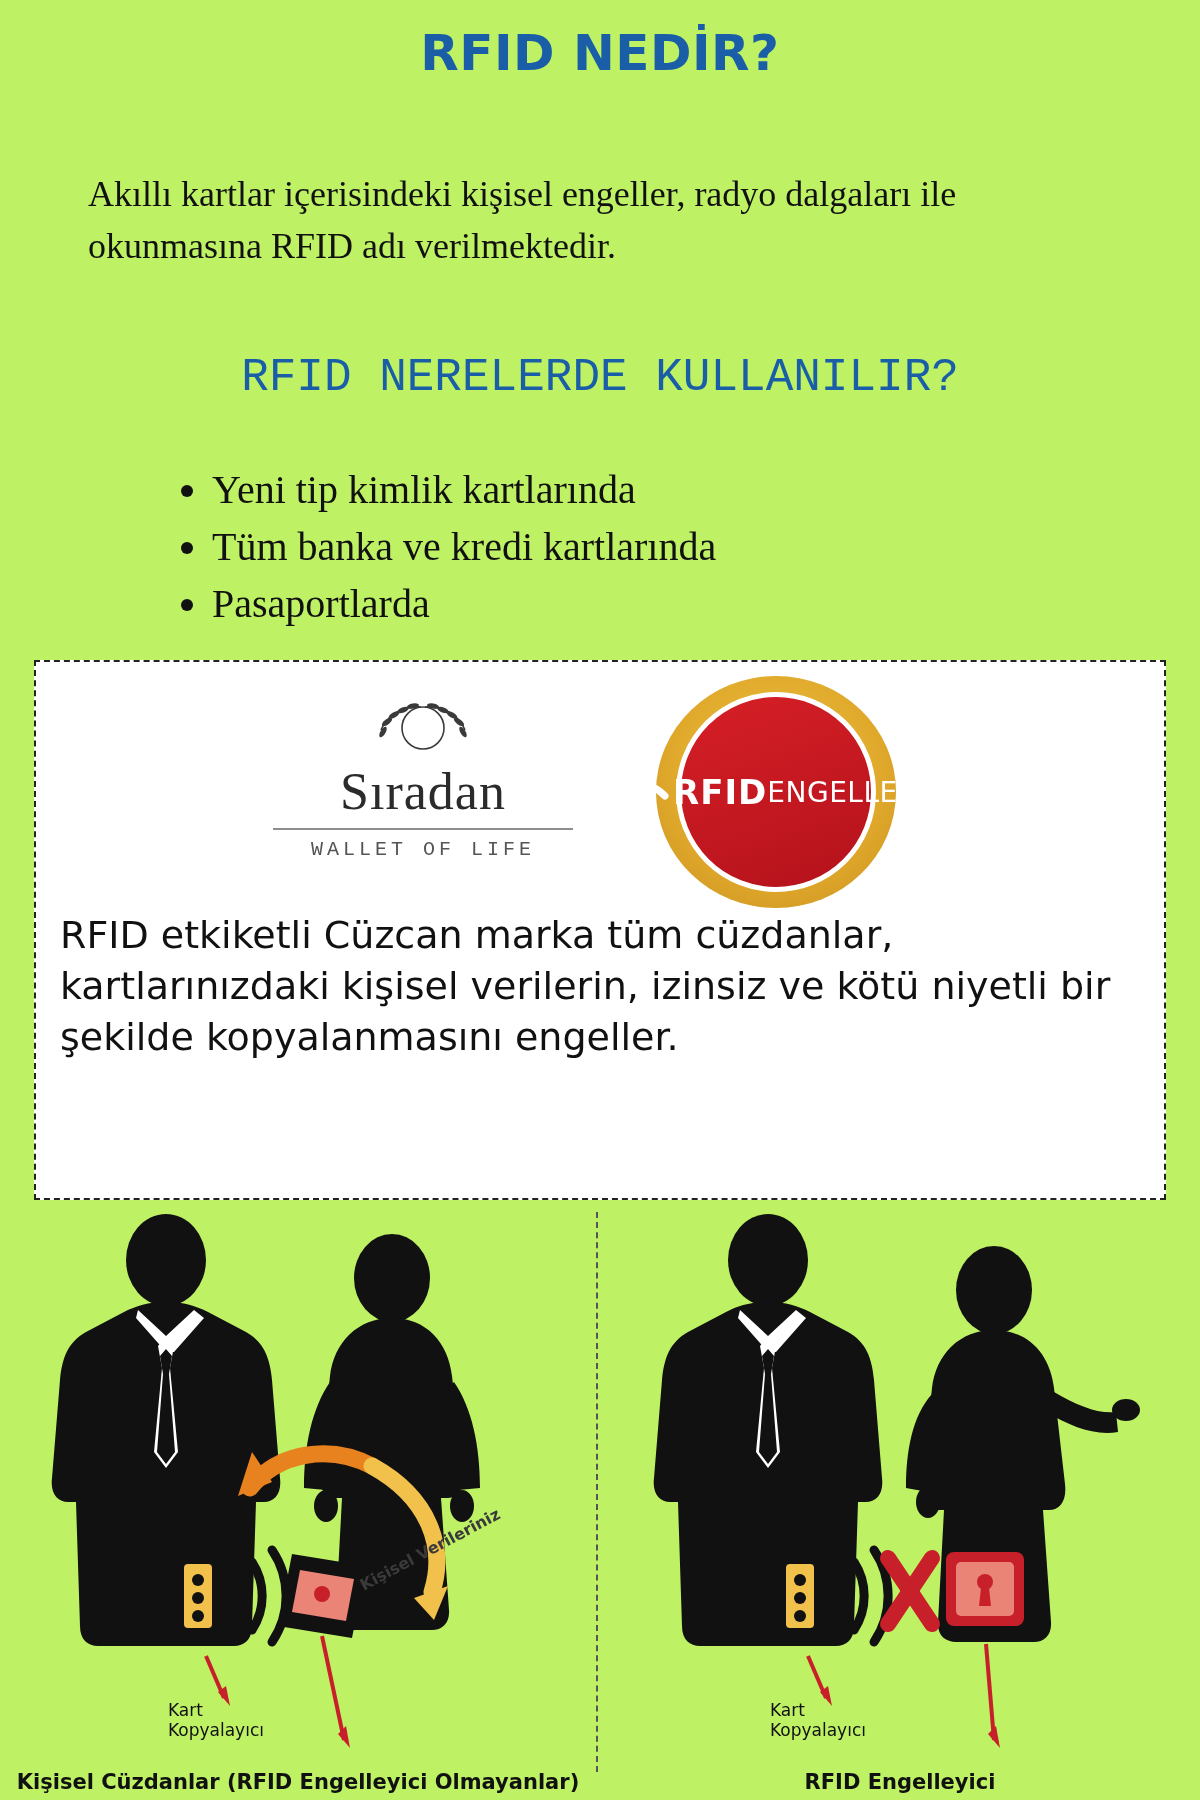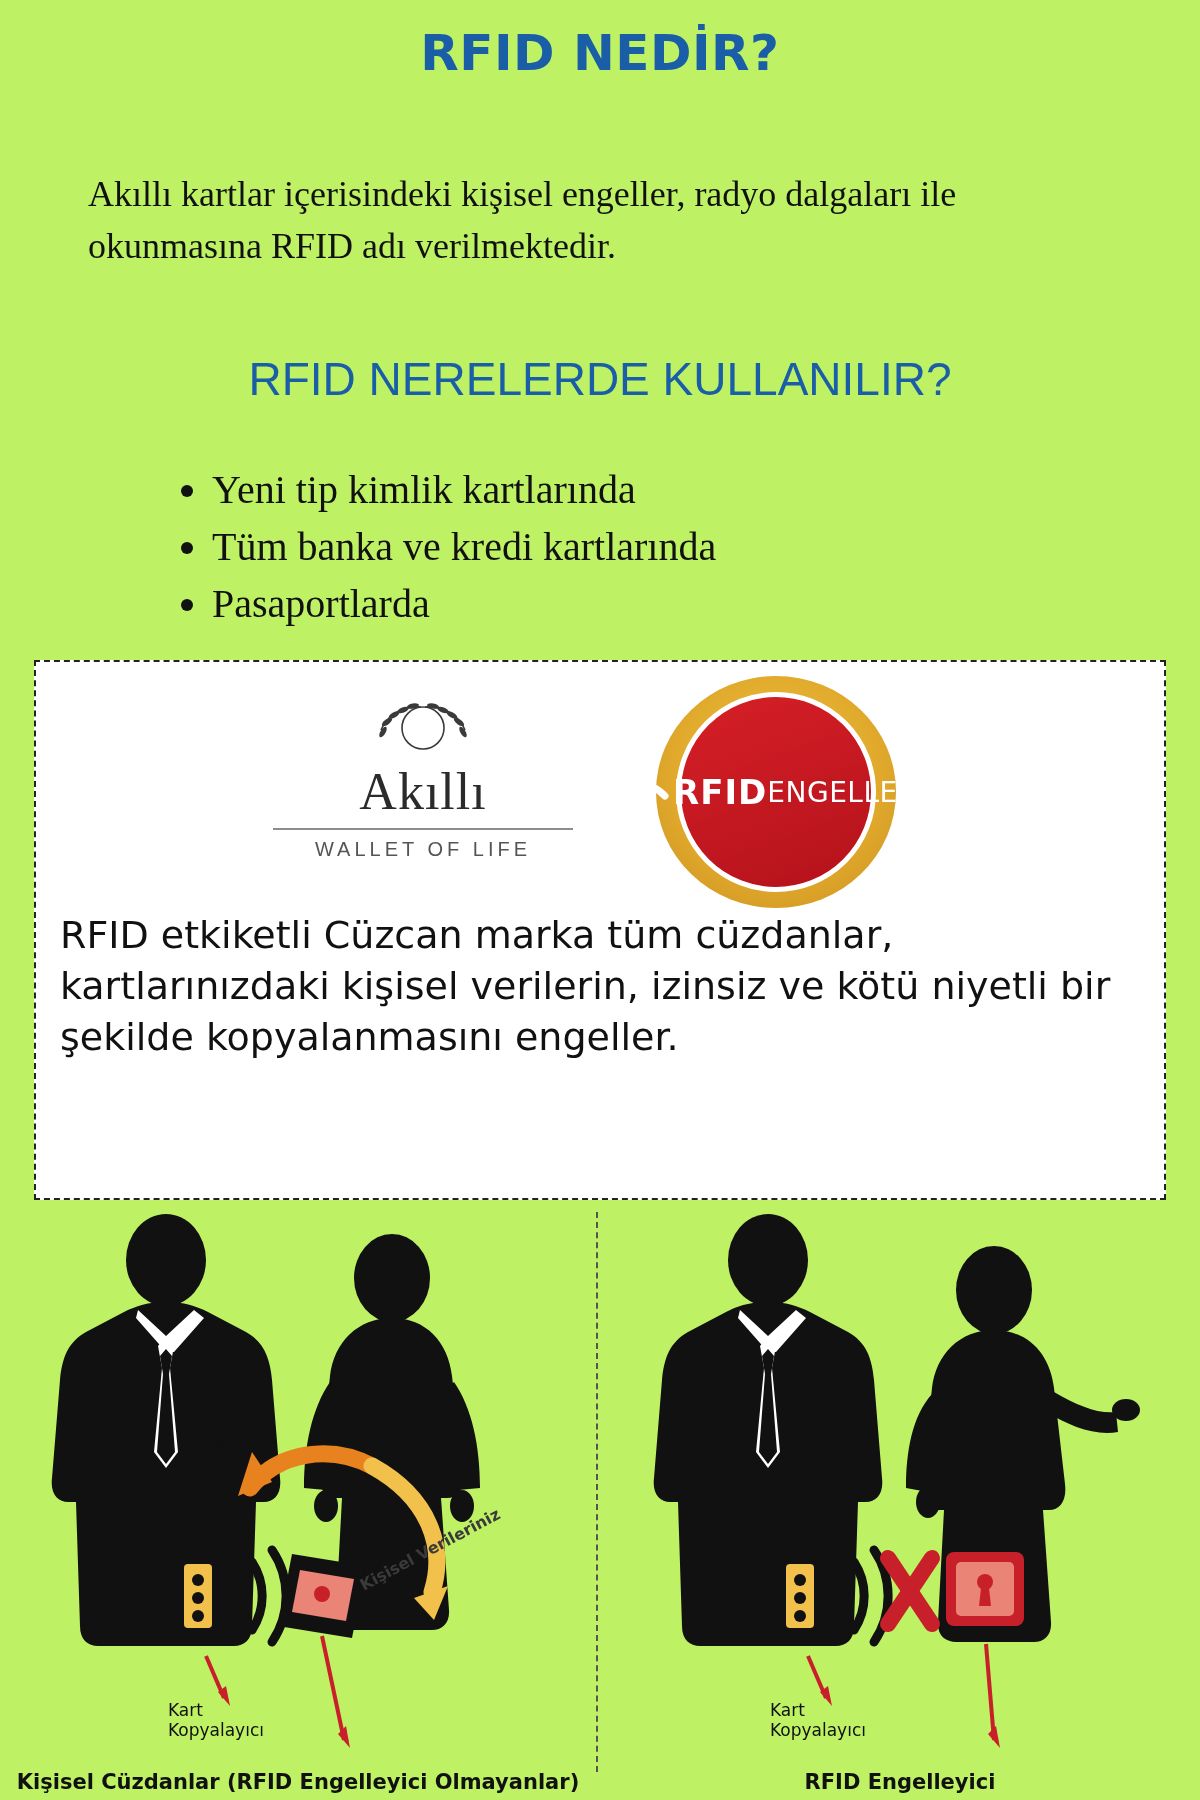--- a/index.html
+++ b/index.html
@@ -47,21 +47,21 @@
     line-height: 1.45;
     color: #111;
   }
 
   .title-sub {
     position: absolute;
     top: 352px;
     left: 0;
     width: 1200px;
     text-align: center;
-    font-family: Liberation Sans, sans-serif;
+    font-family: Liberation Mono, monospace;
     font-weight: normal;
     font-size: 46px;
     color: #1B5EA8;
   }
 
   ul.usage-list {
     position: absolute;
     top: 462px;
     left: 180px;
     margin: 0;
@@ -117,21 +117,21 @@
     color: #2b2b2b;
     white-space: nowrap;
   }
   .cuzcan-rule {
     width: 300px;
     height: 2px;
     background: #8d8d8d;
     margin: 10px auto 8px auto;
   }
   .cuzcan-tag {
-    font-family: Liberation Sans, sans-serif;
+    font-family: Liberation Mono, monospace;
     font-size: 20px;
     letter-spacing: 4px;
     color: #555;
   }
 
   
   .rfid-badge {
     position: absolute;
     left: 620px;
     top: 0px;
@@ -278,21 +278,21 @@
               <ellipse cx="50" cy="22" rx="6" ry="2.6" transform="rotate(-10 50 22)"></ellipse>
               <ellipse cx="96" cy="38" rx="6" ry="2.6" transform="rotate(35 96 38)"></ellipse>
               <ellipse cx="89" cy="31" rx="6" ry="2.6" transform="rotate(30 89 31)"></ellipse>
               <ellipse cx="80" cy="26" rx="6" ry="2.6" transform="rotate(20 80 26)"></ellipse>
               <ellipse cx="70" cy="22" rx="6" ry="2.6" transform="rotate(10 70 22)"></ellipse>
               <ellipse cx="20" cy="48" rx="6" ry="2.6" transform="rotate(-60 20 48)"></ellipse>
               <ellipse cx="100" cy="48" rx="6" ry="2.6" transform="rotate(60 100 48)"></ellipse>
             </g>
           </svg>
         </div>
-        <div class="cuzcan-name">Akıllı</div>
+        <div class="cuzcan-name">Sıradan</div>
         <div class="cuzcan-rule"></div>
         <div class="cuzcan-tag">WALLET OF LIFE</div>
       </div>
 
       <div class="rfid-badge">
         <div class="rfid-badge-inner">
           <div class="wifi-arcs">
             <svg width="74" height="46" viewBox="0 0 74 46" aria-hidden="true">
               <g fill="none" stroke="#ffffff" stroke-width="7" stroke-linecap="round">
                 <path d="M8 30 A40 40 0 0 1 66 30"></path>

